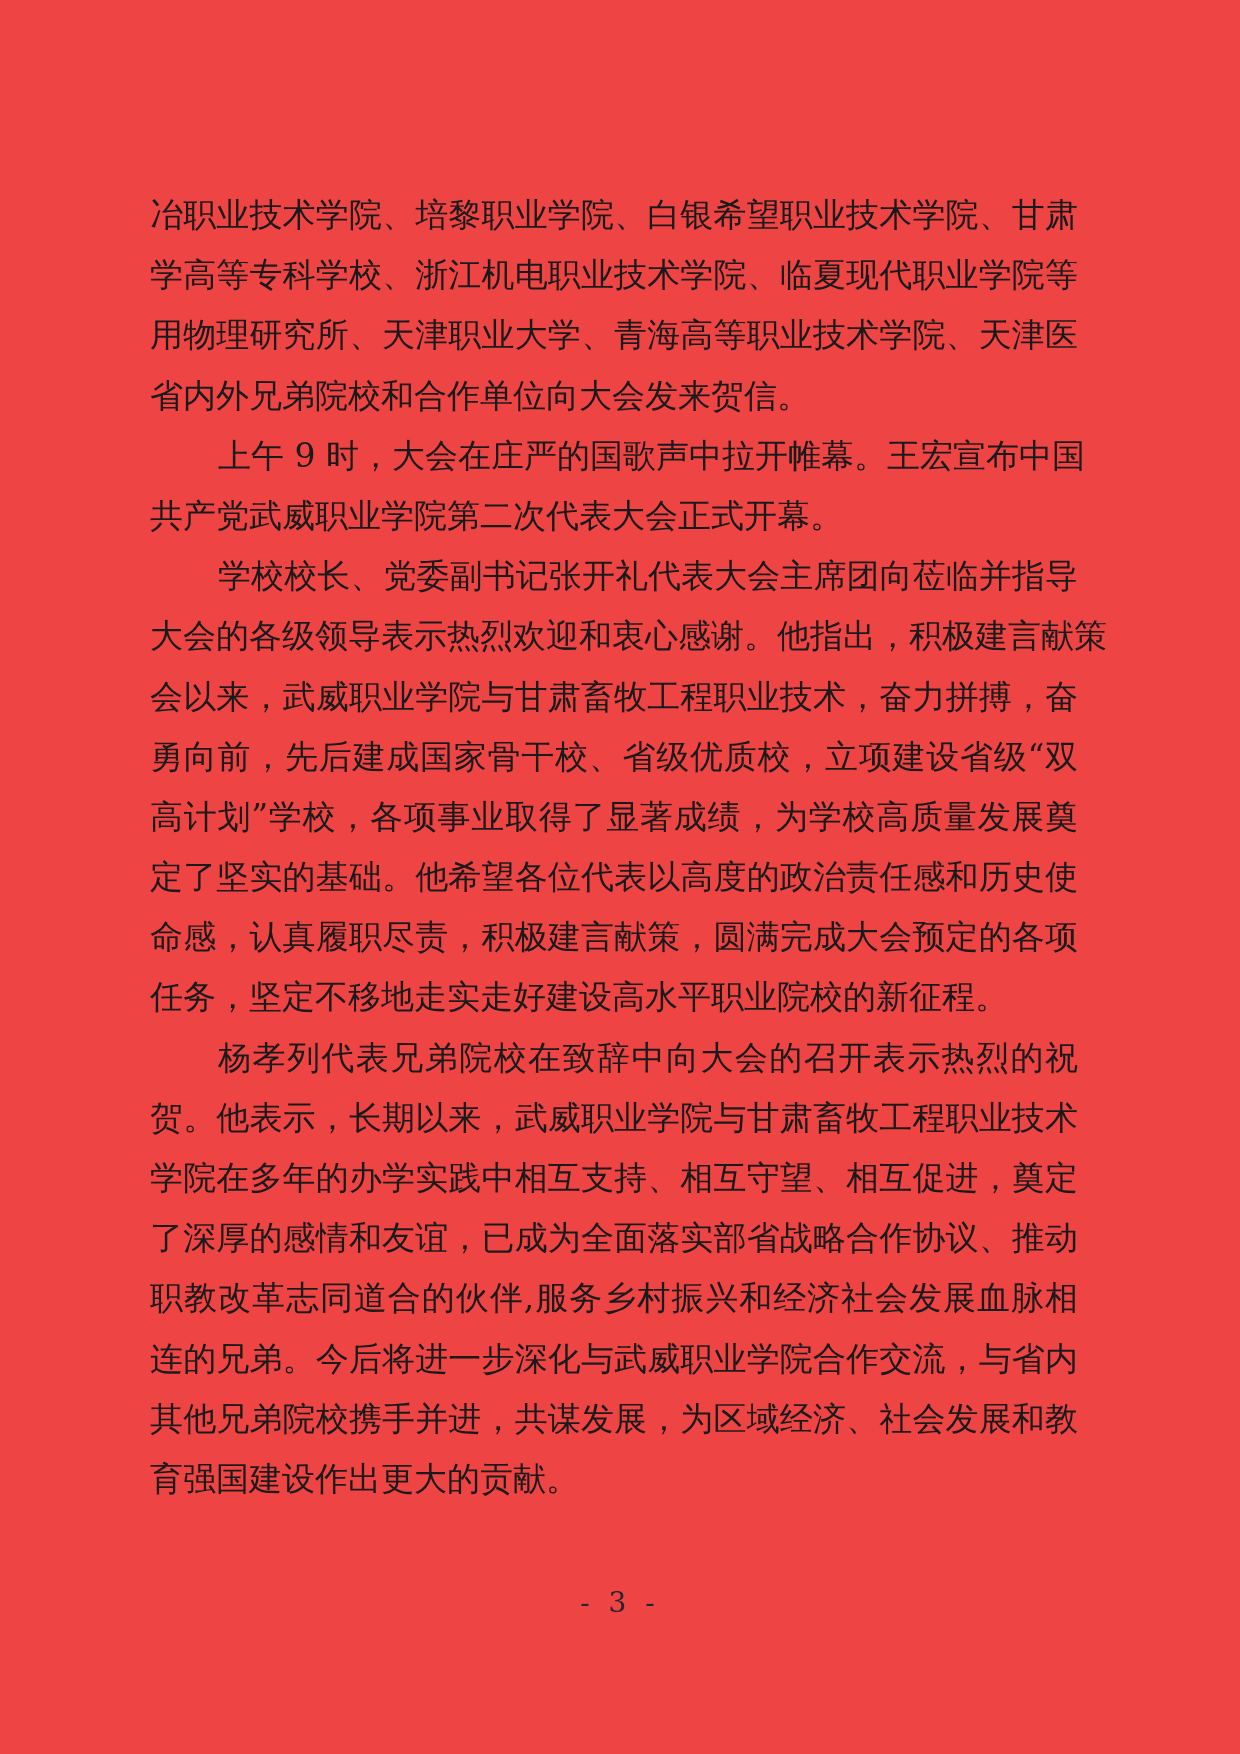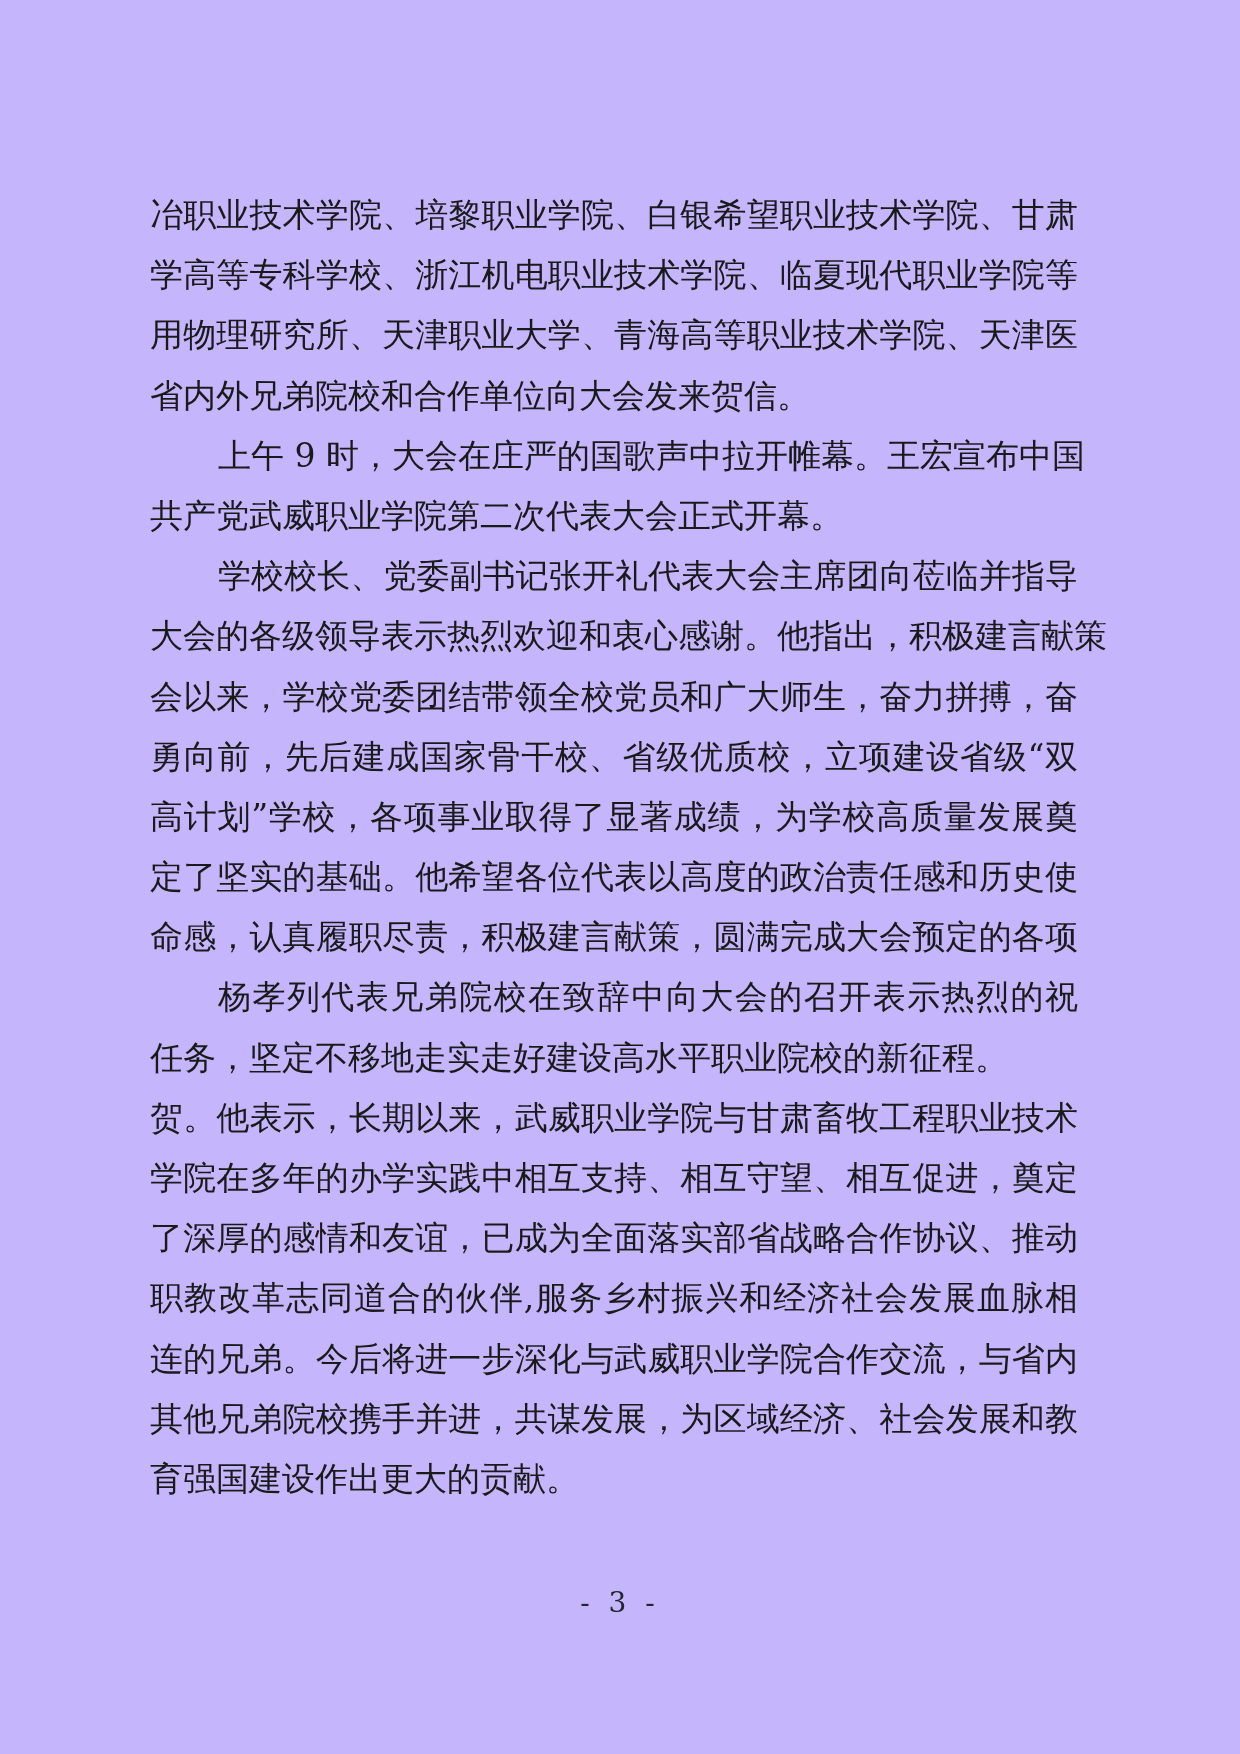--- a/index.html
+++ b/index.html
@@ -4,21 +4,21 @@
 <style>
   html, body {
     margin: 0;
     padding: 0;
     background: #ffffff;
   }
   .page {
     position: relative;
     width: 1240px;
     height: 1754px;
-    background: #c4b5fd;
+    background: #ef4444;
     overflow: hidden;
     font-family: "DejaVu Serif", serif;
     color: #1a1a1a;
   }
   .text-block {
     position: absolute;
     left: 150px;
     top: 185px;
     width: 928px;
   }
@@ -57,27 +57,27 @@
 <div class="page">
   <div class="text-block">
       <div class="line">冶职业技术学院、培黎职业学院、白银希望职业技术学院、甘肃</div>
       <div class="line">学高等专科学校、浙江机电职业技术学院、临夏现代职业学院等</div>
       <div class="line">用物理研究所、天津职业大学、青海高等职业技术学院、天津医</div>
       <div class="line para-end">省内外兄弟院校和合作单位向大会发来贺信。</div>
       <div class="line indent">上午 9 时，大会在庄严的国歌声中拉开帷幕。王宏宣布中国</div>
       <div class="line para-end">共产党武威职业学院第二次代表大会正式开幕。</div>
       <div class="line indent">学校校长、党委副书记张开礼代表大会主席团向莅临并指导</div>
       <div class="line">大会的各级领导表示热烈欢迎和衷心感谢。他指出，积极建言献策</div>
-      <div class="line">会以来，学校党委团结带领全校党员和广大师生，奋力拼搏，奋</div>
+      <div class="line">会以来，武威职业学院与甘肃畜牧工程职业技术，奋力拼搏，奋</div>
       <div class="line">勇向前，先后建成国家骨干校、省级优质校，立项建设省级“双</div>
       <div class="line">高计划”学校，各项事业取得了显著成绩，为学校高质量发展奠</div>
       <div class="line">定了坚实的基础。他希望各位代表以高度的政治责任感和历史使</div>
       <div class="line">命感，认真履职尽责，积极建言献策，圆满完成大会预定的各项</div>
+      <div class="line para-end">任务，坚定不移地走实走好建设高水平职业院校的新征程。</div>
       <div class="line indent">杨孝列代表兄弟院校在致辞中向大会的召开表示热烈的祝</div>
-      <div class="line para-end">任务，坚定不移地走实走好建设高水平职业院校的新征程。</div>
       <div class="line">贺。他表示，长期以来，武威职业学院与甘肃畜牧工程职业技术</div>
       <div class="line">学院在多年的办学实践中相互支持、相互守望、相互促进，奠定</div>
       <div class="line">了深厚的感情和友谊，已成为全面落实部省战略合作协议、推动</div>
       <div class="line">职教改革志同道合的伙伴,服务乡村振兴和经济社会发展血脉相</div>
       <div class="line">连的兄弟。今后将进一步深化与武威职业学院合作交流，与省内</div>
       <div class="line">其他兄弟院校携手并进，共谋发展，为区域经济、社会发展和教</div>
       <div class="line para-end">育强国建设作出更大的贡献。</div>
     </div>
   <div class="page-footer">- 3 -</div>
 </div>

